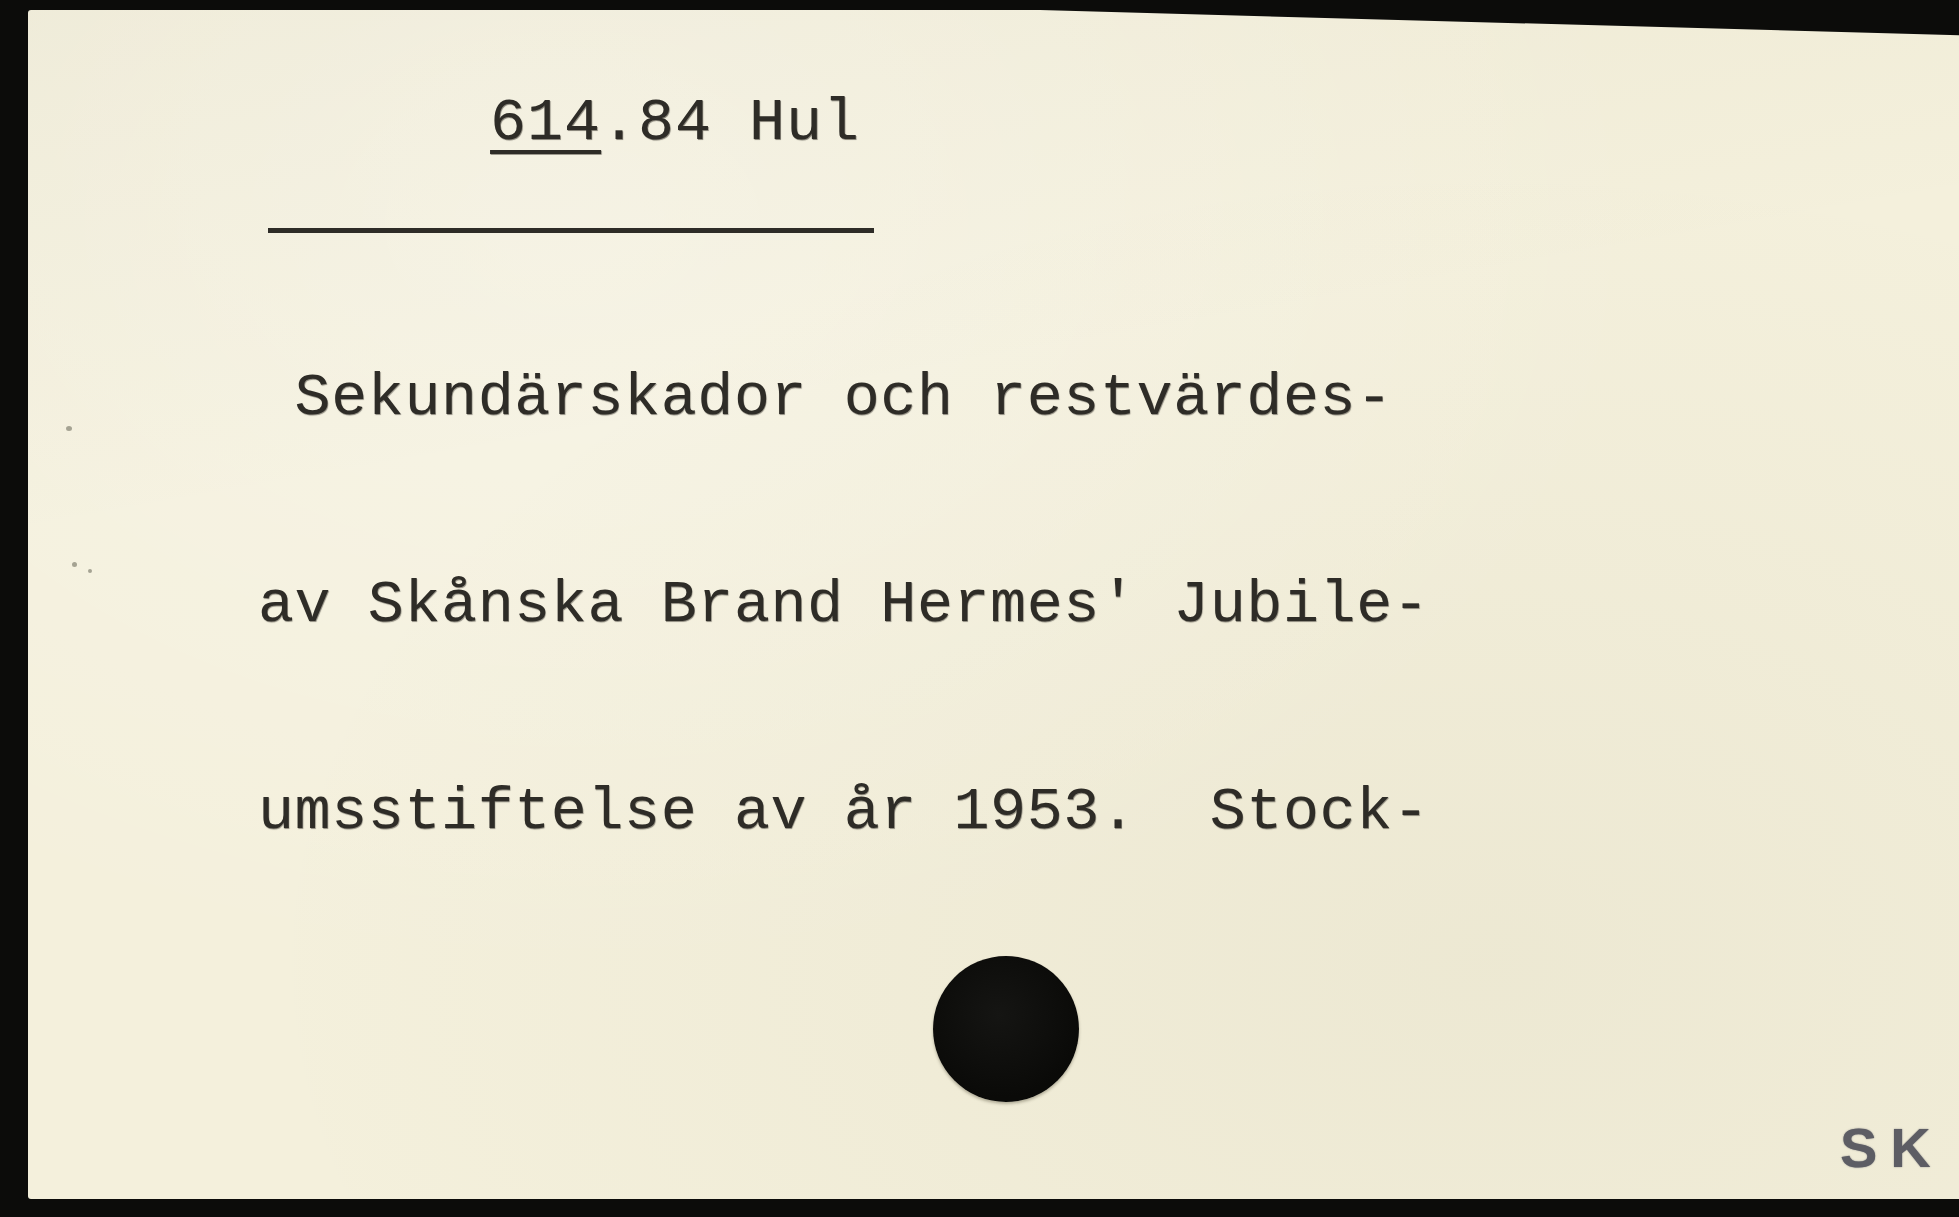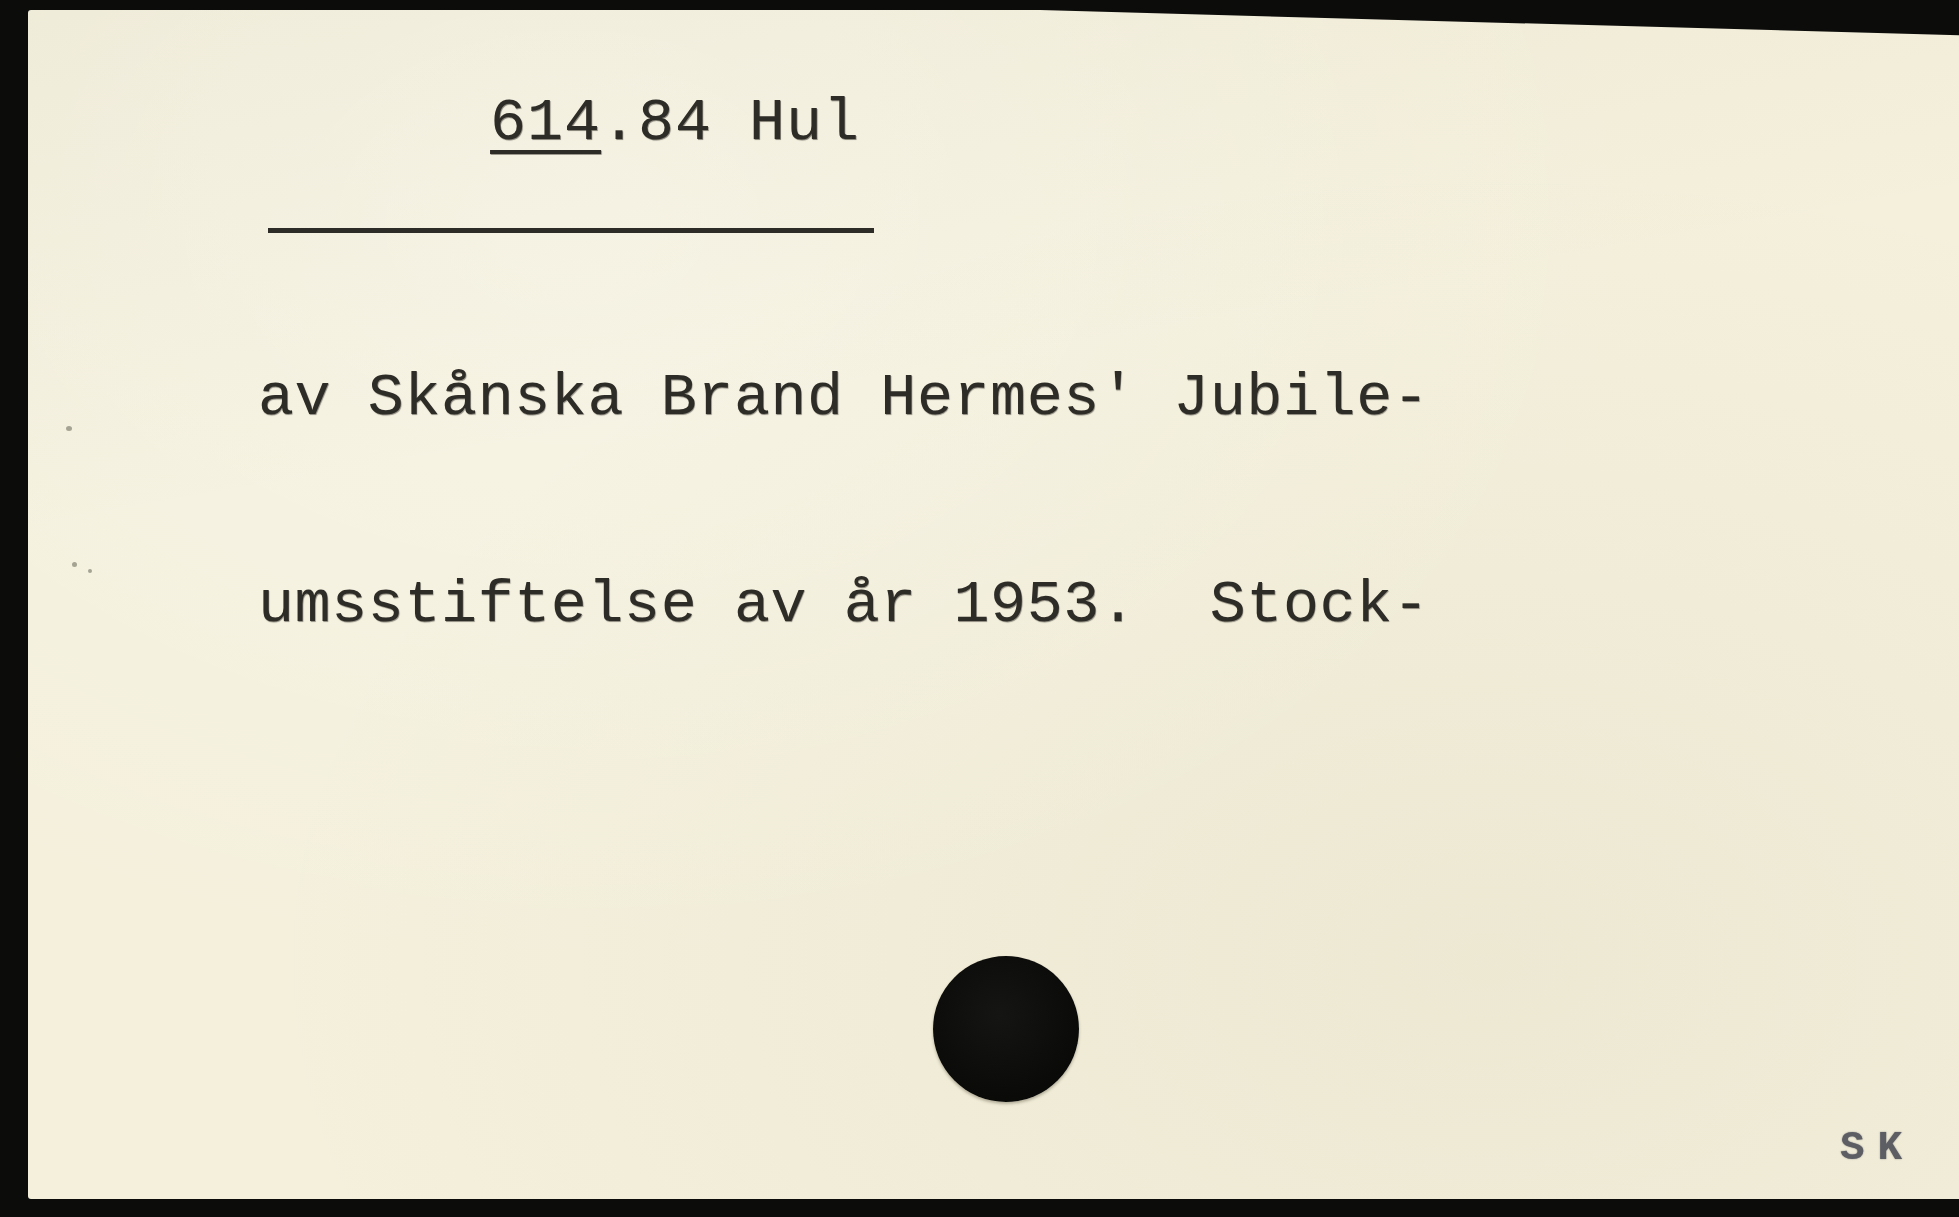--- a/index.html
+++ b/index.html
@@ -72,23 +72,23 @@
     left: 905px; top: 946px;
     width: 146px; height: 146px;
     border-radius: 50%;
     background: radial-gradient(circle at 45% 40%, #151513, #0a0a08 70%);
     box-shadow: 0 2px 3px rgba(60,55,35,0.35);
   }
 
   .stamp {
     position: absolute;
     left: 1812px; top: 1110px;
-    font-family: Liberation Mono, monospace;
+    font-family: Liberation Sans, sans-serif;
     font-weight: bold;
-    font-size: 41px;
+    font-size: 56px;
     line-height: 56px;
     letter-spacing: 13px;
     color: var(--stamp, #5d5d64);
     text-shadow: 0 0 1.5px rgba(90,90,100,0.8);
   }
 
   .speck {
     position: absolute;
     border-radius: 50%;
     background: #8a8878;
@@ -103,20 +103,21 @@
 
 <div class="scan">
 
   <div class="card">
 
     <div class="call-number">
       <span class="first">614</span><span>.84 Hul</span>
     </div>
 
     <div class="body-text">
+      <div class="line"> Sekundärskador och restvärdes-</div>
       <div class="line">av Skånska Brand Hermes' Jubile-</div>
       <div class="line">umsstiftelse av år 1953.  Stock-</div>
       
       
     </div>
 
     <div class="speck s1"></div>
     <div class="speck s2"></div>
     <div class="speck s3"></div>
 

